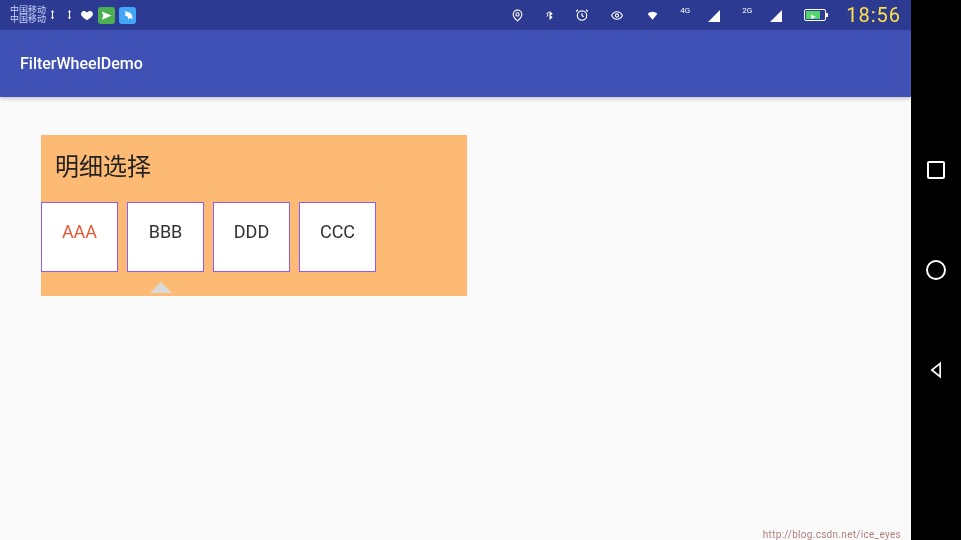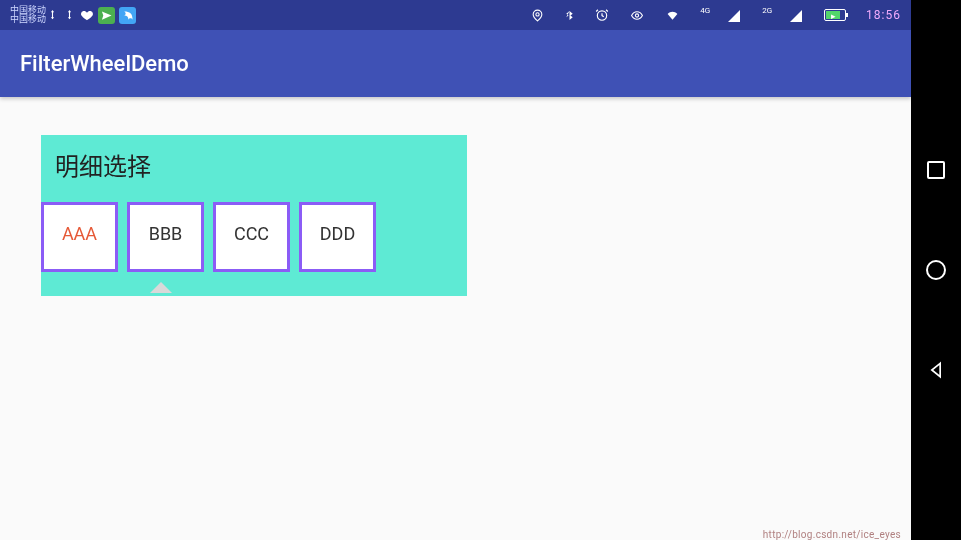--- a/index.html
+++ b/index.html
@@ -50,56 +50,56 @@
   position: relative; display: inline-block;
 }
 .battery::after {
   content: ""; position: absolute; right: -3px; top: 3px;
   width: 2px; height: 4px; background: #fff;
 }
 .battery-fill { position: absolute; left: 1px; top: 1px; bottom: 1px; width: 70%; background: #52d66b; }
 .battery-arrow {
   position: absolute; left: 6px; top: 1px; color: #fff; font-size: 9px; line-height: 10px;
 }
-.clock { font-size: 12px; color: #f0abfc; letter-spacing: 1px; }
+.clock { font-size: 20px; color: #fde047; letter-spacing: 1px; }
 
 .app-bar {
   height: 67px;
   background: #3f51b5;
   color: #fff;
   display: flex;
   align-items: center;
   padding-left: 20px;
-  font-size: 22px;
+  font-size: 16px;
   font-weight: 500;
   box-shadow: 0 2px 4px rgba(0,0,0,.2);
 }
 
 .content { padding: 0; background: #fafafa; height: calc(540px - 97px); }
 
 .card {
   width: 426px;
-  background: #5eead4;
+  background: #fdba74;
   margin: 38px 0 0 41px;
   padding: 0;
 }
 .card-title {
   font-size: 24px;
   color: #222;
   padding: 12px 14px 20px 14px;
 }
 .chips {
   display: flex;
   gap: 9px;
   padding: 0 0 12px 0;
 }
 .chip {
   width: 77px;
   height: 70px;
-  border: 3px solid #8b5cf6;
+  border: 1px solid #8b5cf6;
   display: flex;
   align-items: flex-start;
   justify-content: center;
   padding-top: 18px;
   font-size: 18px;
   color: #333;
   background: #fff;
   cursor: pointer;
 }
 .chip.selected { color: #e65937; }
@@ -224,22 +224,22 @@
   <div class="app-bar">
     <span>FilterWheelDemo</span>
   </div>
 
   <div class="content">
     <div class="card">
       <div class="card-title">明细选择</div>
       <div class="chips">
         <div class="chip selected">AAA</div>
         <div class="chip">BBB</div>
+        <div class="chip">DDD</div>
         <div class="chip">CCC</div>
-        <div class="chip">DDD</div>
       </div>
       <div class="pointer-row">
         <div class="pointer" style="left: 109px;"></div>
       </div>
     </div>
   </div>
 
   <div class="watermark">http://blog.csdn.net/ice_eyes</div>
 </div>
 

